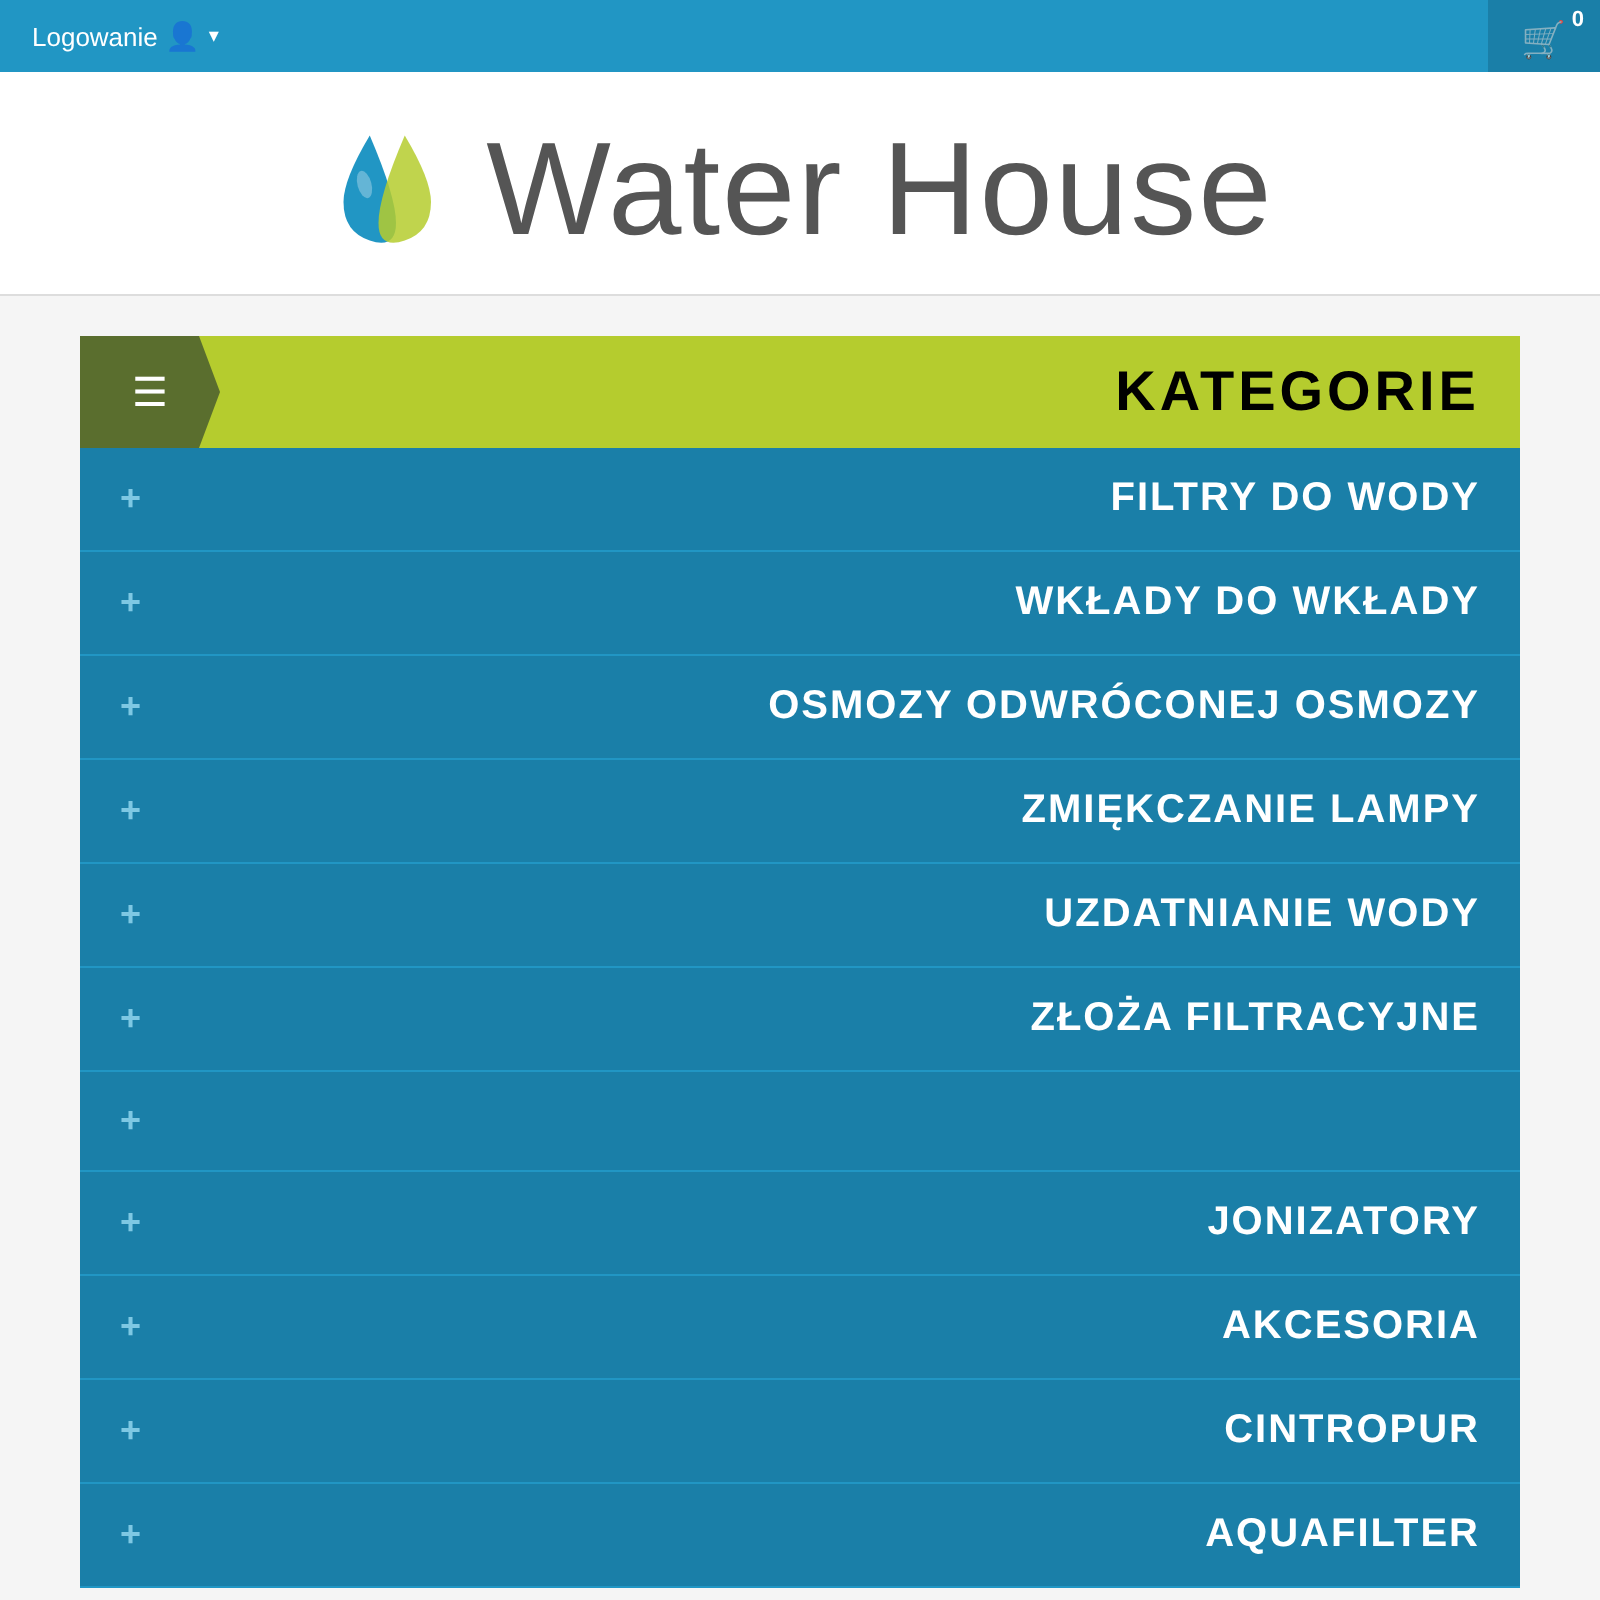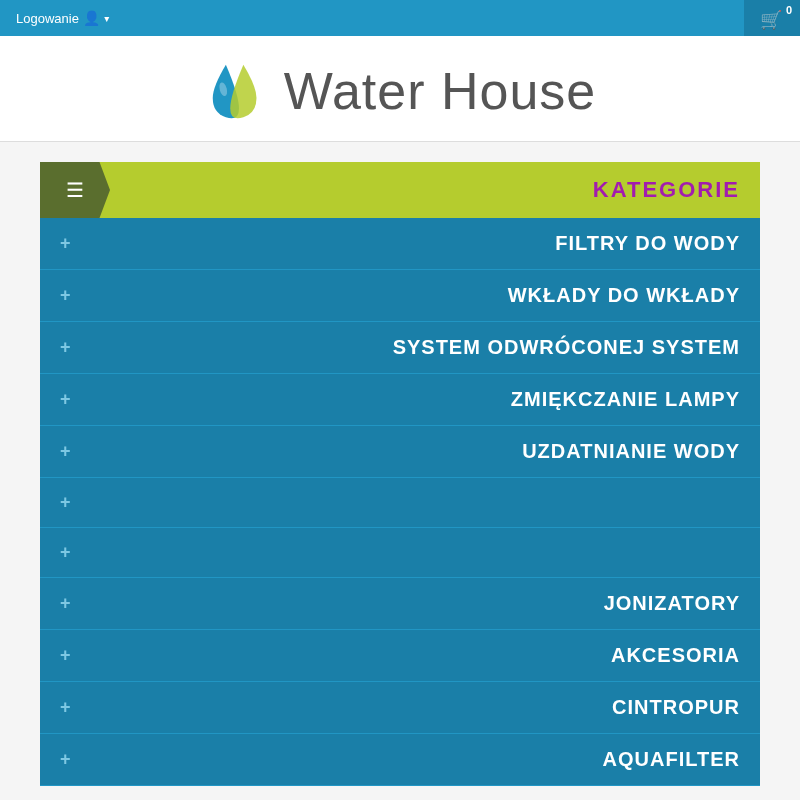--- a/index.html
+++ b/index.html
@@ -76,21 +76,21 @@
       border-bottom: 1px solid #ddd;
     }
 
     .logo-icon {
       width: 70px;
       height: 70px;
       margin-right: 10px;
     }
 
     .logo-text {
-      font-size: 52px;
+      font-size: 66px;
       font-weight: 300;
       color: #555;
       letter-spacing: 1px;
     }
 
     
     .main-content {
       padding: 20px 40px;
     }
 
@@ -155,22 +155,22 @@
       cursor: pointer;
       clip-path: polygon(0 0, 85% 0, 100% 50%, 85% 100%, 0 100%);
     }
 
     .hamburger-icon {
       color: white;
       font-size: 20px;
     }
 
     .category-title {
-      color: #a21caf;
-      font-size: 22px;
+      color: #000000;
+      font-size: 28px;
       font-weight: bold;
       letter-spacing: 2px;
     }
 
     
     .category-list {
       background: #1a7fa8;
     }
 
     .category-item {
@@ -246,35 +246,36 @@
         <span class="category-item-label">FILTRY DO WODY</span>
       </div>
 
       <div class="category-item">
         <span class="category-item-plus">+</span>
         <span class="category-item-label">WKŁADY DO WKŁADY</span>
       </div>
 
       <div class="category-item">
         <span class="category-item-plus">+</span>
-        <span class="category-item-label">SYSTEM ODWRÓCONEJ SYSTEM</span>
+        <span class="category-item-label">OSMOZY ODWRÓCONEJ OSMOZY</span>
       </div>
 
       <div class="category-item">
         <span class="category-item-plus">+</span>
         <span class="category-item-label">ZMIĘKCZANIE LAMPY</span>
       </div>
 
       <div class="category-item">
         <span class="category-item-plus">+</span>
         <span class="category-item-label">UZDATNIANIE WODY</span>
       </div>
 
       <div class="category-item">
         <span class="category-item-plus">+</span>
+        <span class="category-item-label">ZŁOŻA FILTRACYJNE</span>
       </div>
 
       <div class="category-item">
         <span class="category-item-plus">+</span>
       </div>
 
       <div class="category-item">
         <span class="category-item-plus">+</span>
         <span class="category-item-label">JONIZATORY</span>
       </div>

